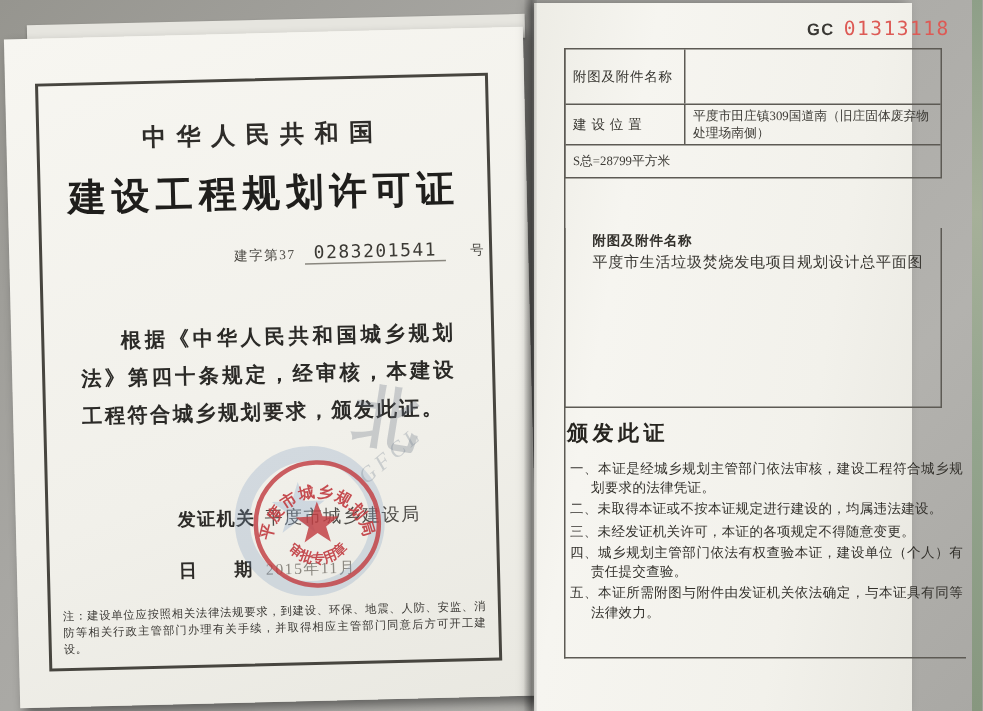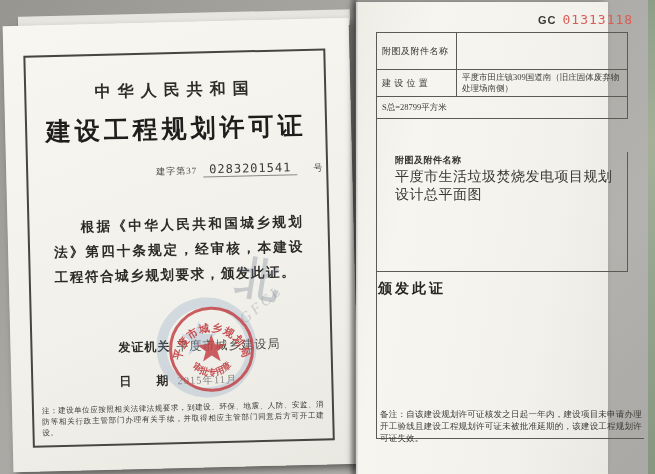--- a/index.html
+++ b/index.html
@@ -51,21 +51,21 @@
   .row{display:flex;border-bottom:1px solid #5d5a54}
   .row:last-child{border-bottom:none}
   .cl{width:80px;border-right:1px solid #5d5a54;display:flex;align-items:center;
         padding:2px 5px;font-size:9px;color:#36342f;letter-spacing:.5px}
   .cv{flex:1;padding:3px 5px;font-size:8.5px;line-height:11.5px;color:#3e3c37;
         display:flex;align-items:center}
   .r1{height:37px}.r2{height:37px}.r3{height:27px}.r4{height:21px}
   .attach{position:absolute;left:20px;top:150px;width:252px;height:120px;
         border:1px solid #5d5a54;border-top:none;padding:2px 6px 2px 18px;overflow:hidden}
   .attach-label{font-size:9px;font-weight:700;color:#34322d;letter-spacing:.5px}
-  .attach-title{font-size:14px;color:#3a3833;letter-spacing:.5px;margin-top:1px}
+  .attach-title{font-size:10px;color:#3a3833;letter-spacing:.5px;margin-top:1px}
   .attach-detail{font-size:8px;line-height:11.5px;color:#45433d;margin-top:2px;text-align:justify}
   .rules-h{position:absolute;left:22px;top:278px;font-size:14px;font-weight:700;
         letter-spacing:3px;color:#26241f}
   .rules{position:absolute;left:24px;top:304px;width:262px}
   .rule{font-size:9px;line-height:12.5px;color:#33312c;margin-bottom:2px;
         padding-left:14px;text-indent:-14px;text-align:justify;letter-spacing:.2px}
   .remark{position:absolute;left:24px;top:406px;width:262px;font-size:8.5px;line-height:12px;
         color:#3b3934;text-align:justify;letter-spacing:.2px}
   .vline{position:absolute;left:20px;top:30px;width:1px;height:407px;background:#5d5a54}
   .hline{position:absolute;left:20px;top:436px;width:268px;height:1px;background:#5d5a54}
@@ -145,22 +145,28 @@
         <div class="cv">S总=28799平方米</div>
       </div>
     </div>
 
     <div class="attach">
       <div class="attach-label">附图及附件名称</div>
       <div class="attach-title">平度市生活垃圾焚烧发电项目规划设计总平面图</div>
     </div>
 
     <div class="rules-h">颁发此证</div>
+    <div class="rules">
+      <div class="rule">一、本证是经城乡规划主管部门依法审核，建设工程符合城乡规划要求的法律凭证。</div>
+      <div class="rule">二、未取得本证或不按本证规定进行建设的，均属违法建设。</div>
+      <div class="rule">三、未经发证机关许可，本证的各项规定不得随意变更。</div>
+      <div class="rule">四、城乡规划主管部门依法有权查验本证，建设单位（个人）有责任提交查验。</div>
+      <div class="rule">五、本证所需附图与附件由发证机关依法确定，与本证具有同等法律效力。</div>
+    </div>
 
-    <div class="remark">备注：自该建设规划许可证核发之日起一年内，建设项目未申请办理开工验线且建设工程规划许可证未被批准延期的，该建设工程规划许可证失效。</div>
   </div>
 
   <div class="wm-bei">北</div>
   <div class="wm-gecl">GFCL</div>
 
   <div class="gap-shadow"></div>
   <div class="green-strip"></div>
 </div>
 
 </body></html>

